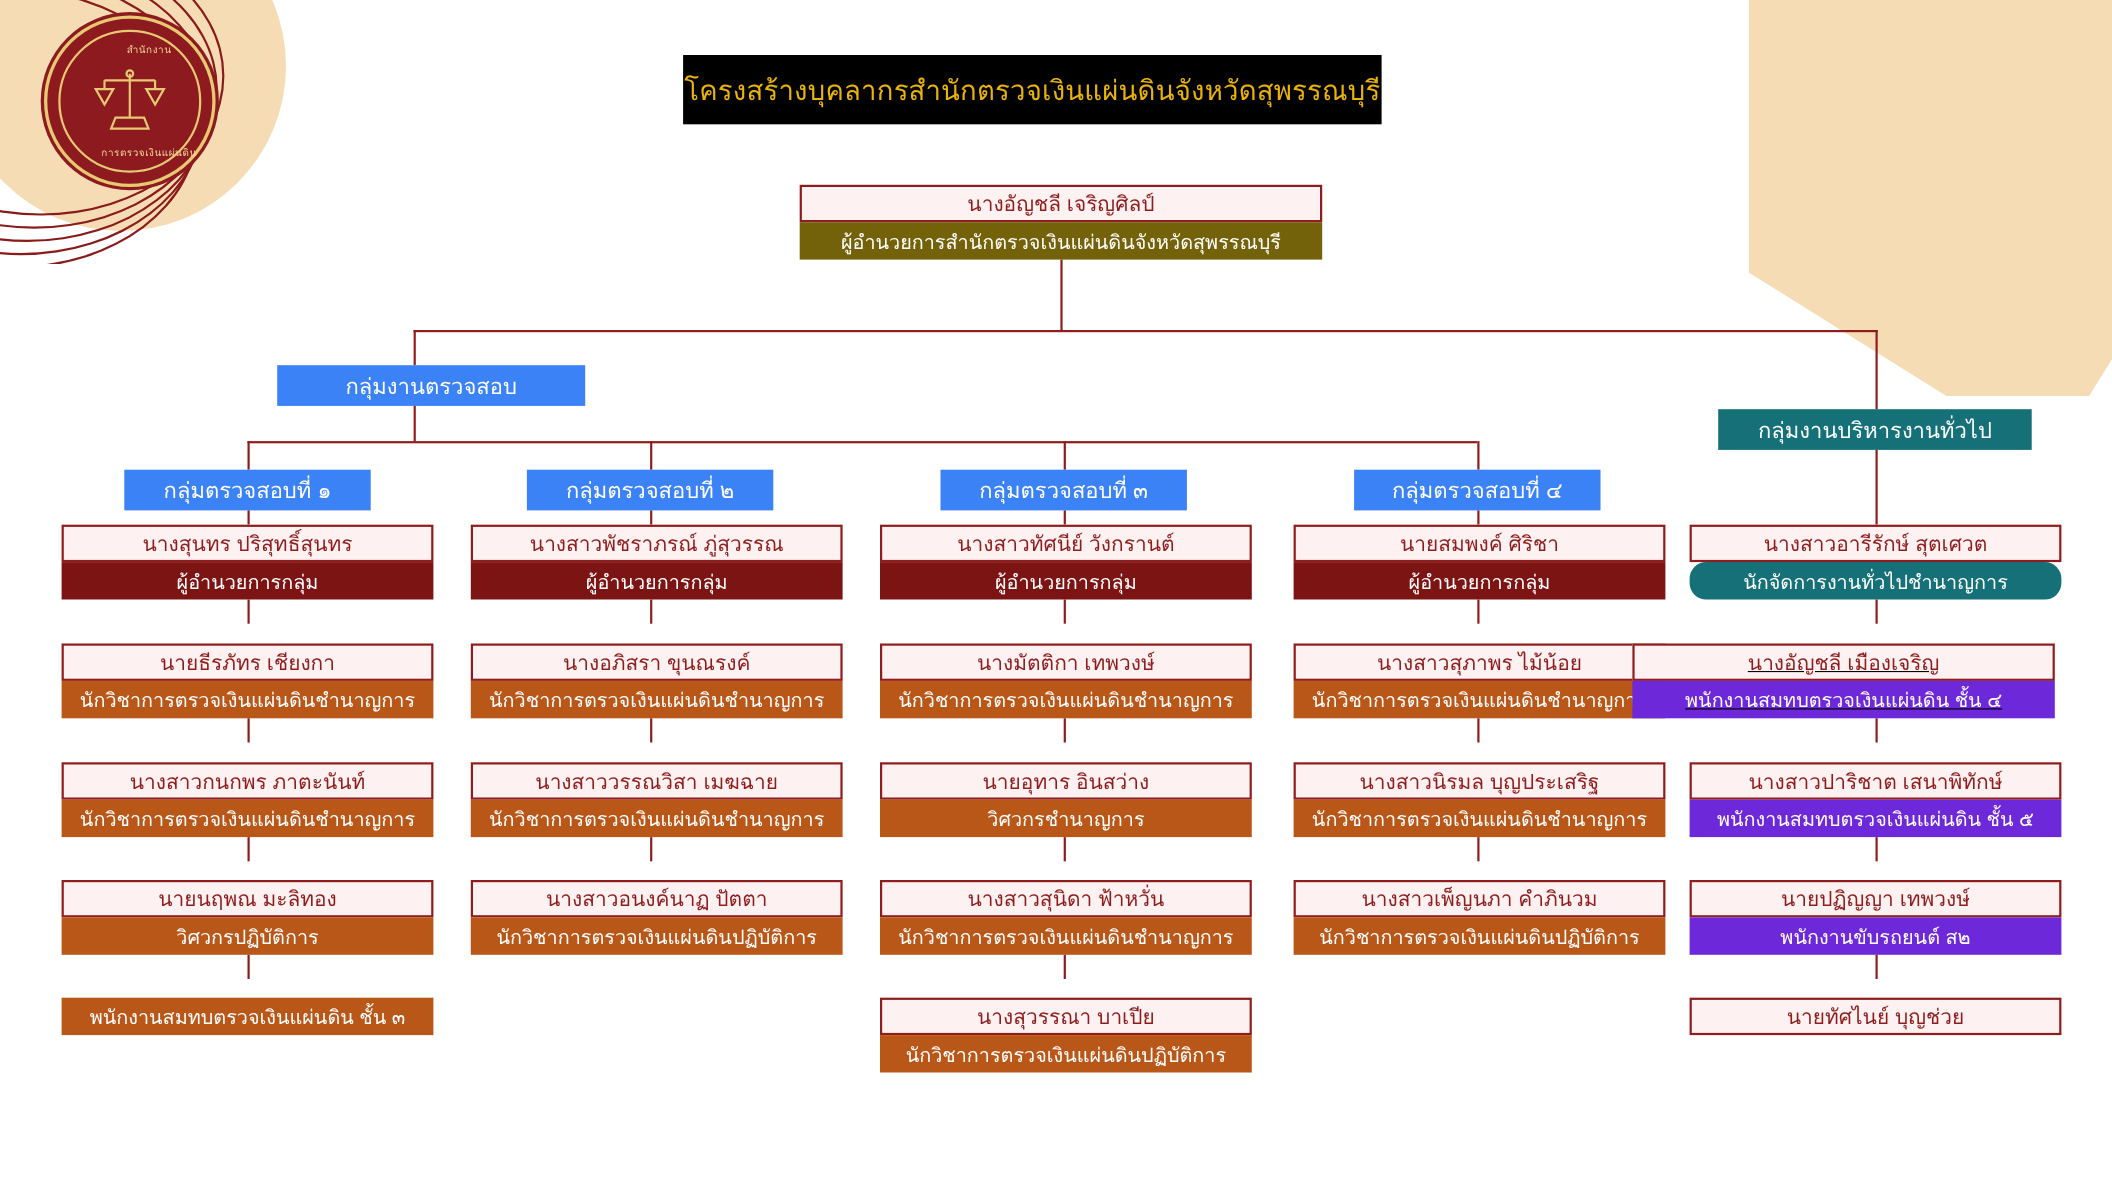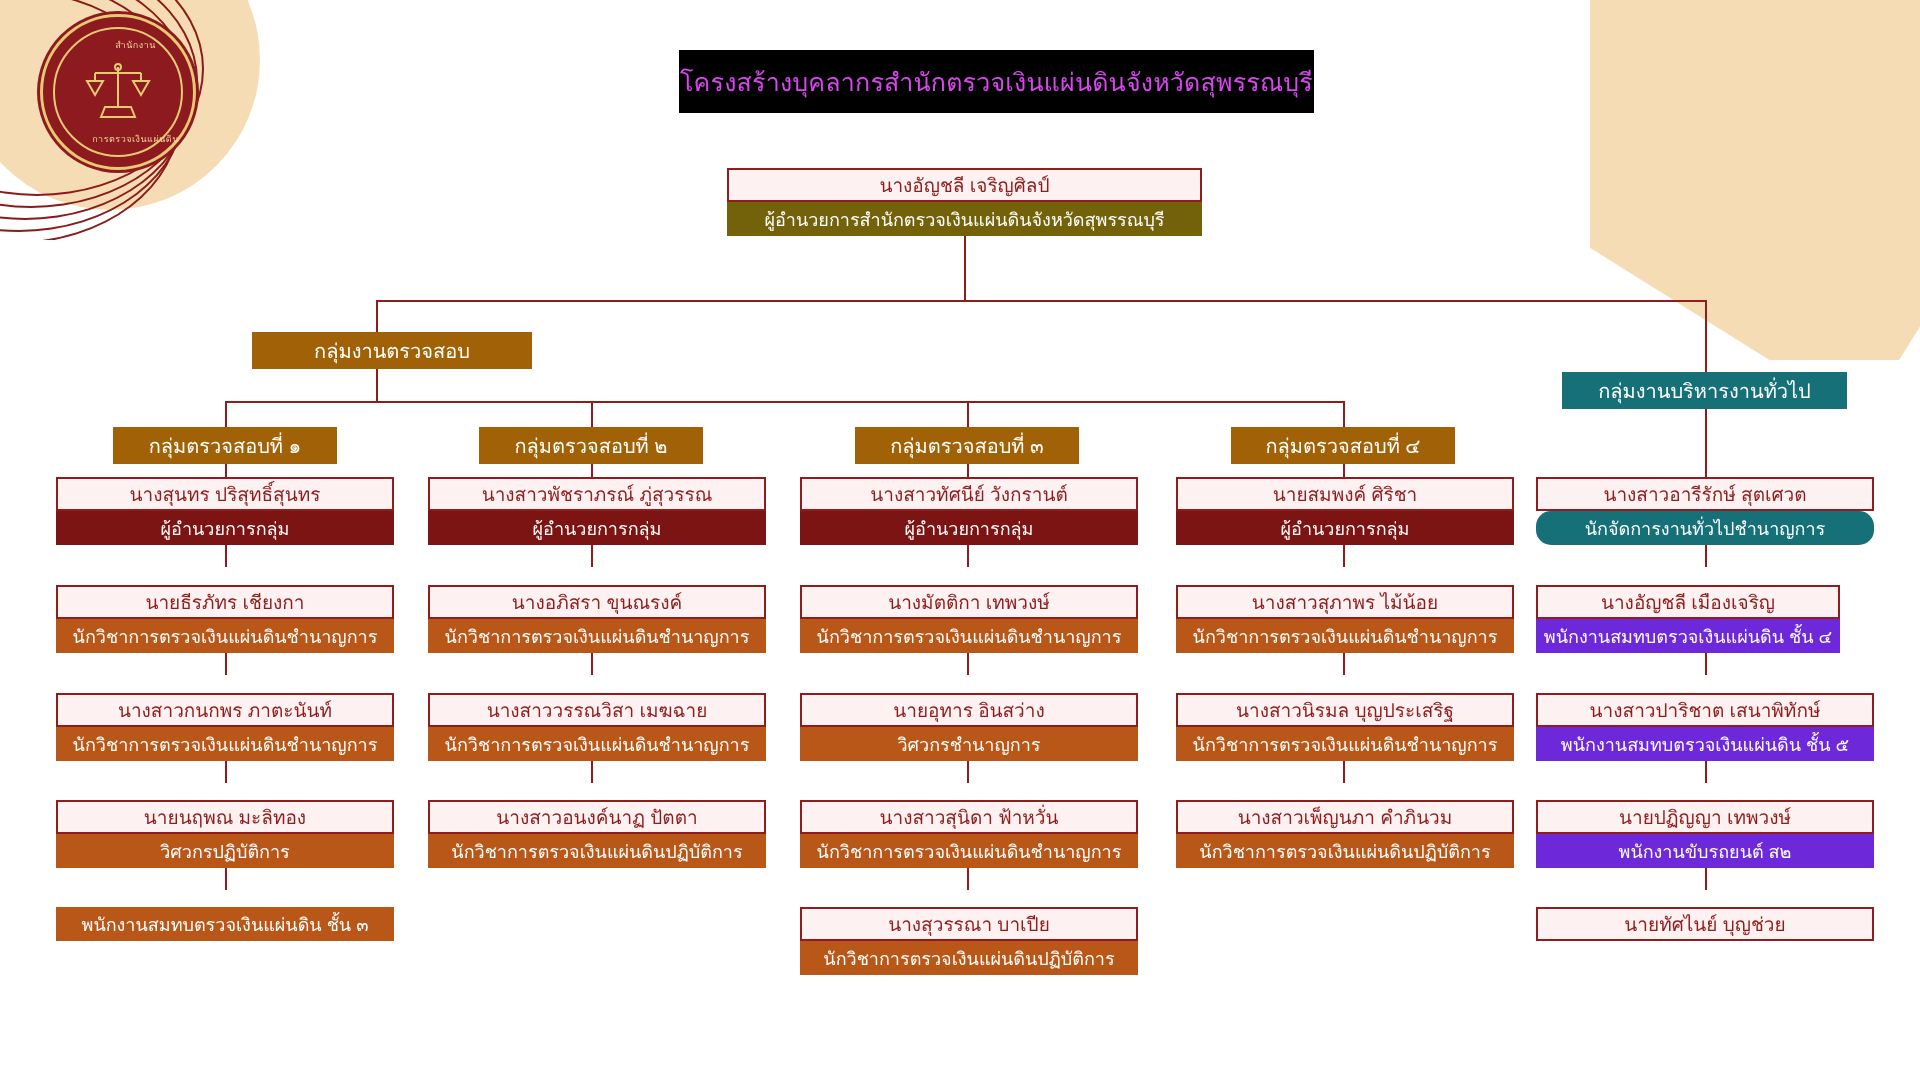--- a/index.html
+++ b/index.html
@@ -40,22 +40,22 @@
   }
   #seal .seal-top-text,#seal .seal-bottom-text{
     position:absolute;left:0;right:0;text-align:center;color:#f0d79a;
     font-size:9px;letter-spacing:.5px;padding-left:35px;
   }
   #seal .seal-top-text{top:9px;}
   #seal .seal-bottom-text{bottom:9px;}
 
   
   #title-bar{
-    position:absolute;left:679px;top:50px;width:635px;height:63px;
-    background:#000000;color:#d946ef;
+    position:absolute;left:621px;top:50px;width:635px;height:63px;
+    background:#000000;color:#eab308;
     display:flex;align-items:center;justify-content:center;
     font-size:25px;letter-spacing:.2px;
   }
 
   
   .node{position:absolute;}
   .node .name{
     background:#fdf1f1;border:2px solid #8f1d1d;color:#8f1d1d;
     display:flex;align-items:center;justify-content:center;
     font-size:19px;height:34px;box-sizing:border-box;white-space:nowrap;
@@ -68,21 +68,21 @@
   .role.darkred {background:#7d1414;}
   .role.orange  {background:#b95718;}
   .role.teal    {background:#157078;border-radius:15px;}
   .role.green   {background:#6d28d9;}
 
   
   .hdr{
     position:absolute;display:flex;align-items:center;justify-content:center;
     color:#ffffff;font-size:20px;height:37px;box-sizing:border-box;white-space:nowrap;
   }
-  .hdr.darkred{background:#a16207;text-align:right;}
+  .hdr.darkred{background:#3b82f6;text-align:right;}
   .hdr.teal{background:#157078;}
 
   
   .ln{position:absolute;background:#8f1d1d;}
   .vl{width:2px;}
   .hl{height:2px;}
 </style>
 </head>
 <body>
 
@@ -239,21 +239,21 @@
 <div class="node" style="left:1176px;top:800px;width:338px;">
   <div class="name">นางสาวเพ็ญนภา คำภินวม</div>
   <div class="role orange">นักวิชาการตรวจเงินแผ่นดินปฏิบัติการ</div>
 </div>
 
 <div class="node" style="left:1536px;top:477px;width:338px;">
   <div class="name">นางสาวอารีรักษ์ สุตเศวต</div>
   <div class="role teal">นักจัดการงานทั่วไปชำนาญการ</div>
 </div>
 <div class="ln vl" style="left:1705px;top:545px;height:22px;"></div>
-<div class="node" style="left:1536px;top:585px;width:304px;">
+<div class="node" style="left:1484px;top:585px;width:384px;text-decoration:underline;">
   <div class="name">นางอัญชลี เมืองเจริญ</div>
   <div class="role green">พนักงานสมทบตรวจเงินแผ่นดิน ชั้น ๔</div>
 </div>
 <div class="ln vl" style="left:1705px;top:653px;height:22px;"></div>
 <div class="node" style="left:1536px;top:693px;width:338px;">
   <div class="name">นางสาวปาริชาต เสนาพิทักษ์</div>
   <div class="role green">พนักงานสมทบตรวจเงินแผ่นดิน ชั้น ๕</div>
 </div>
 <div class="ln vl" style="left:1705px;top:761px;height:22px;"></div>
 <div class="node" style="left:1536px;top:800px;width:338px;">

